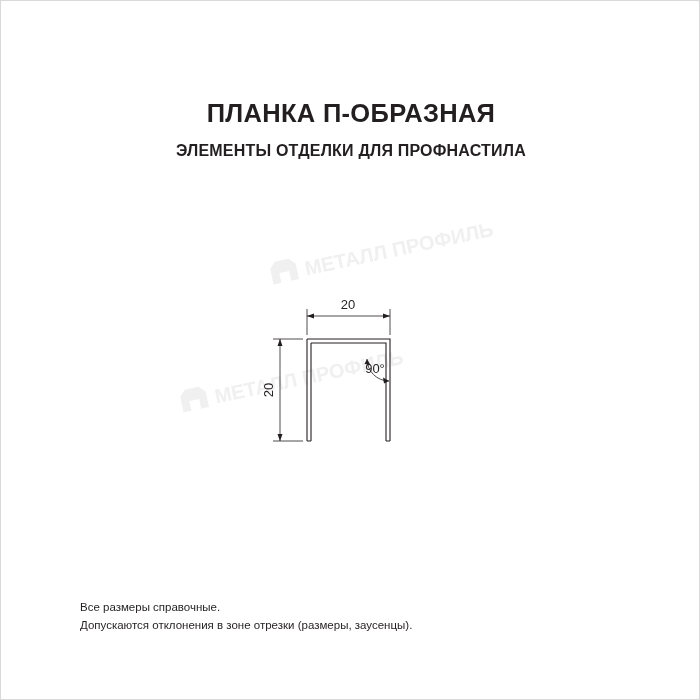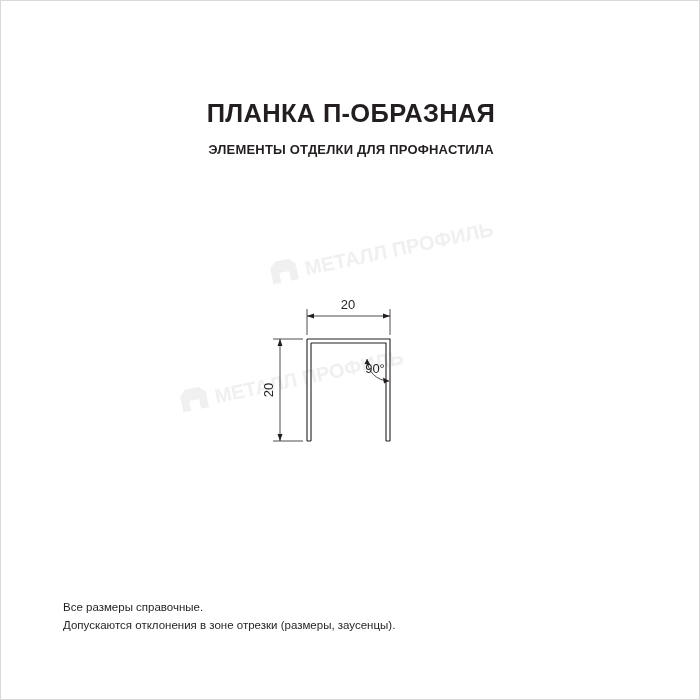--- a/index.html
+++ b/index.html
@@ -33,21 +33,21 @@
   }
   .title-main {
     font-size: 25.5px;
     font-weight: bold;
     letter-spacing: 0.3px;
     line-height: 1.28;
     margin: 0;
     white-space: nowrap;
   }
   .title-sub {
-    font-size: 13px;
+    font-size: 16px;
     font-weight: bold;
     margin-top: 12px;
     letter-spacing: 0.2px;
   }
 
   .drawing {
     position: absolute;
     left: 0;
     top: 200px;
     width: 700px;
@@ -56,21 +56,21 @@
 
   .footnotes {
     position: absolute;
     left: 62px;
     top: 598px;
     width: 580px;
     font-size: 11.5px;
     line-height: 1.55;
     color: #231f20;
   }
-  .footnotes div { white-space: nowrap; }
+  .footnotes div { white-space: nowrap; margin-left: 17px; }
 
   svg { display: block; }
 </style>
 </head>
 <body>
 
 <div class="page">
 
   <div class="titles">
     <div class="title-main">ПЛАНКА П-ОБРАЗНАЯ</div>

